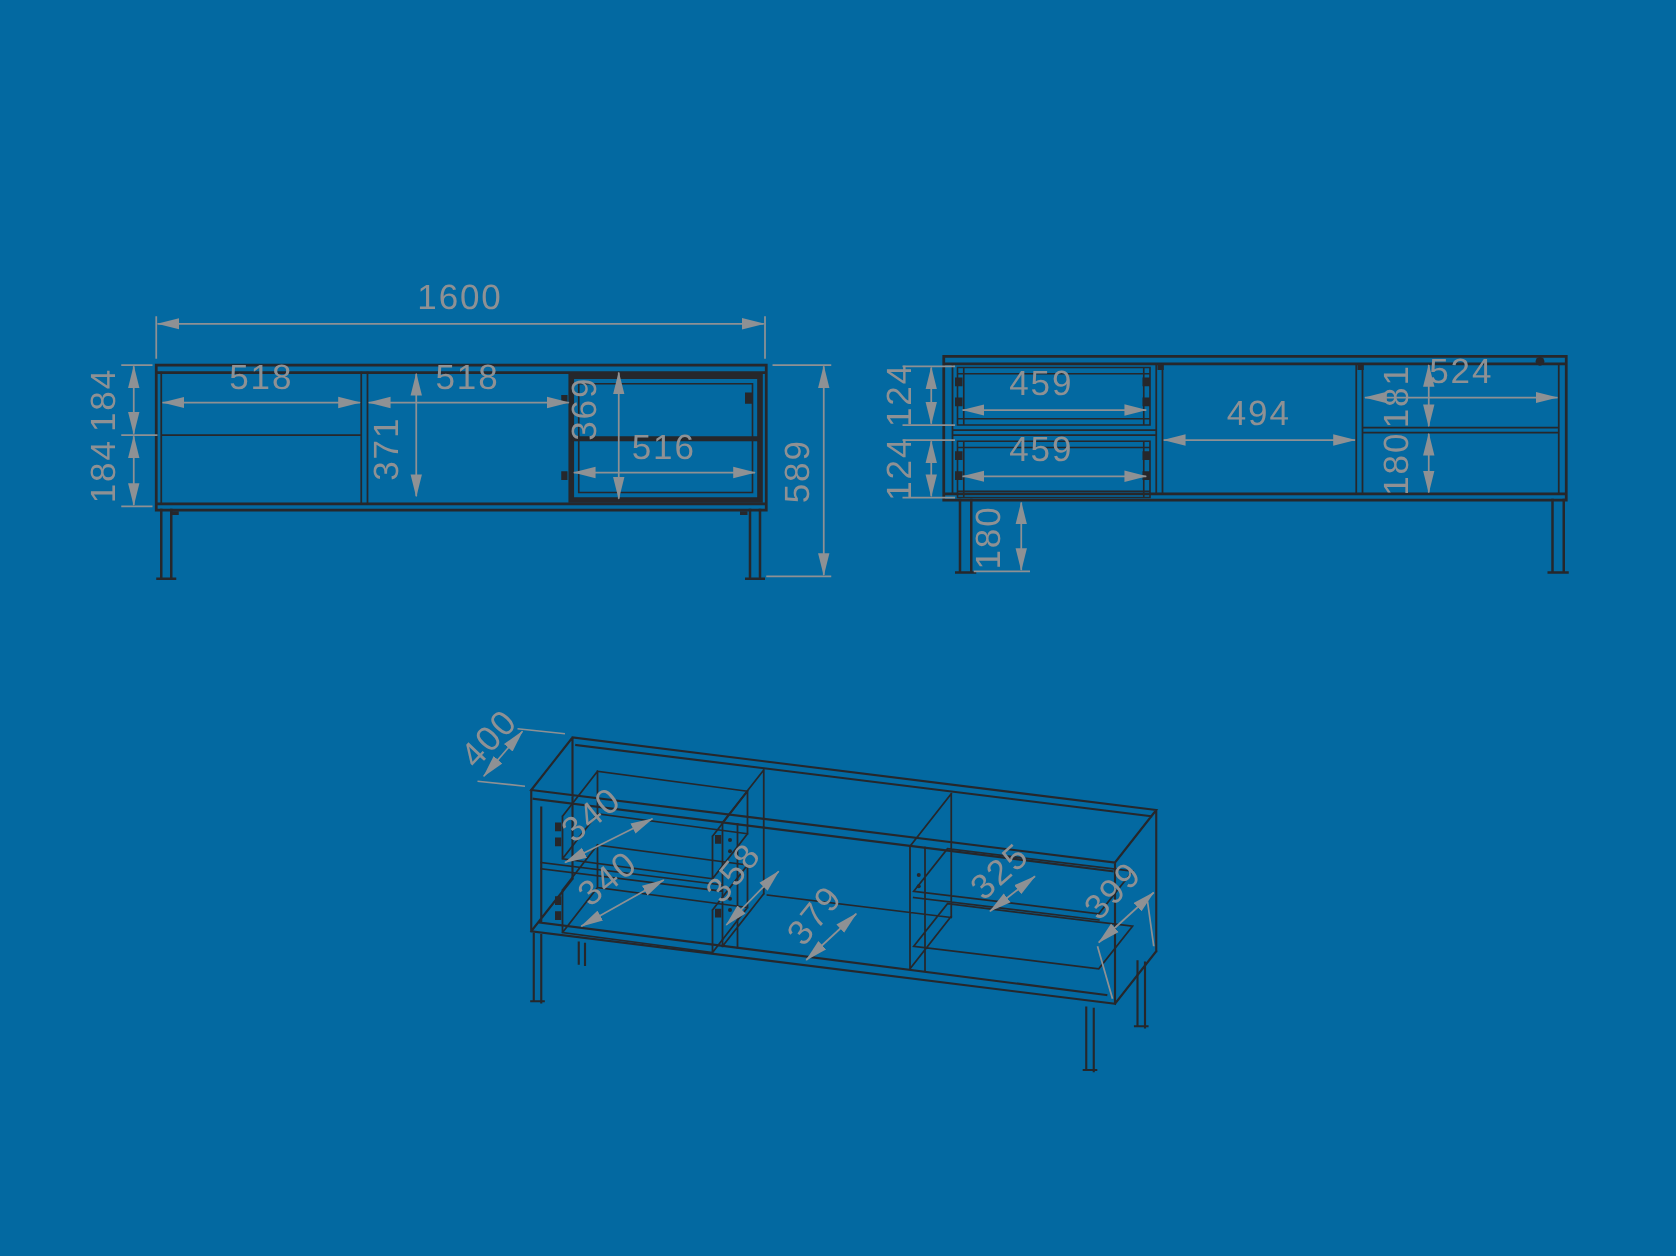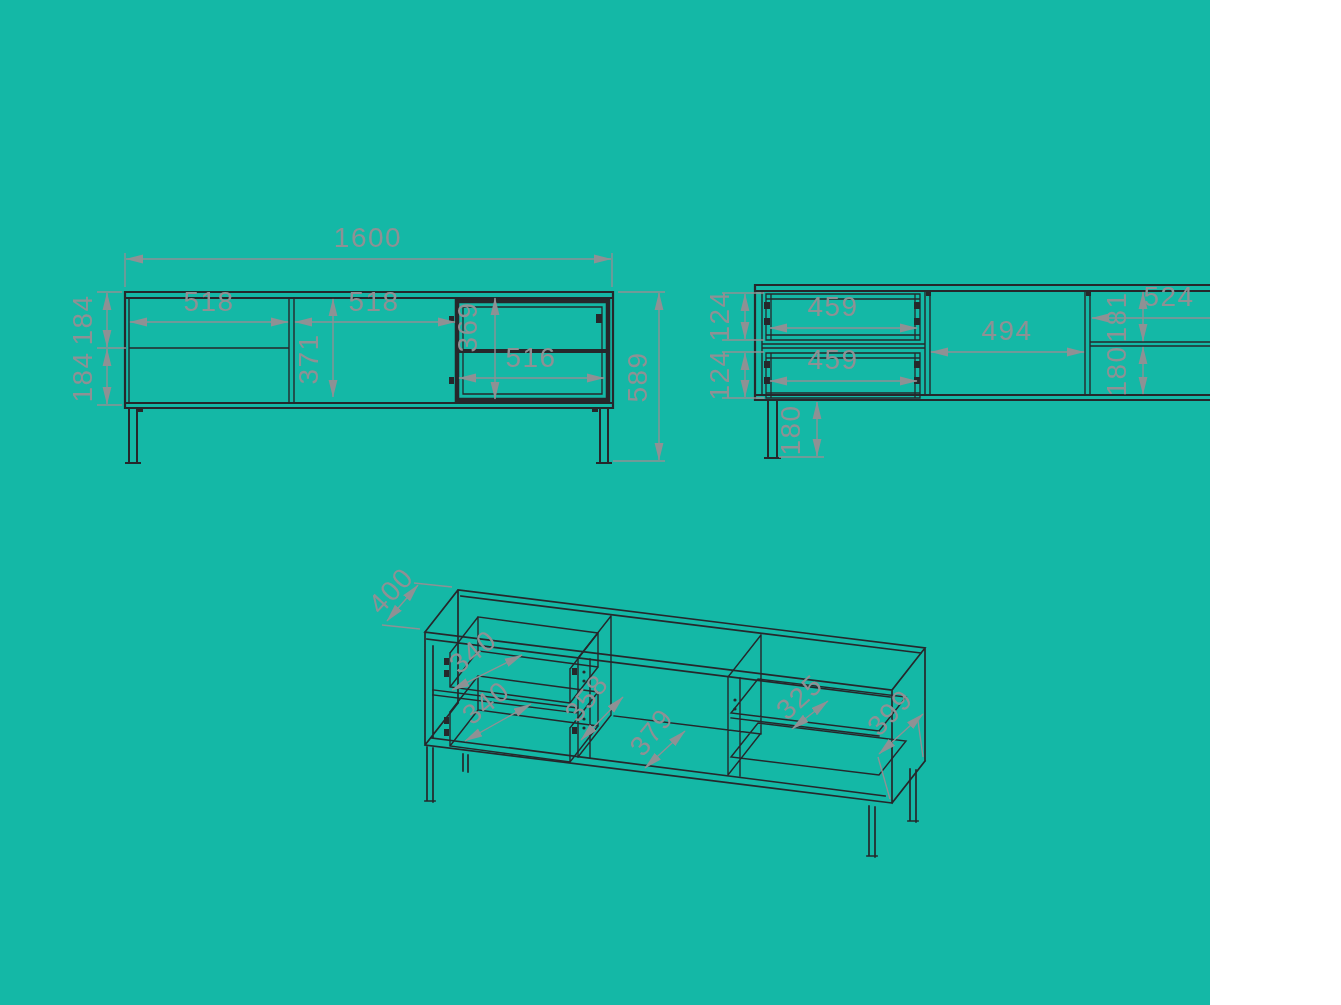--- a/index.html
+++ b/index.html
@@ -1,16 +1,16 @@
 <!DOCTYPE html>
 <html><head>
 <meta charset="utf-8">
 <style>
   html,body{margin:0;padding:0;background:#ffffff;}
-  .sheet{position:relative;width:1210px;height:1005px;background:#14b8a6;overflow:hidden;
+  .sheet{position:relative;width:1341px;height:1005px;background:#0369a1;overflow:hidden;
          font-family:"Liberation Sans", sans-serif;}
   svg{display:block}
   
   .blk path,.blk rect{stroke:#26272b;fill:none;stroke-linecap:square}
   .fill path,.fill rect,.fill circle{fill:#26272b;stroke:none}
   
   .dim line,.dim path{stroke:#8e9194;stroke-width:1.4;fill:none}
   .dim text{fill:#8e9194;font-size:28px;letter-spacing:1.5px;text-anchor:middle;
             font-family:"Liberation Sans", sans-serif;}
 </style>

